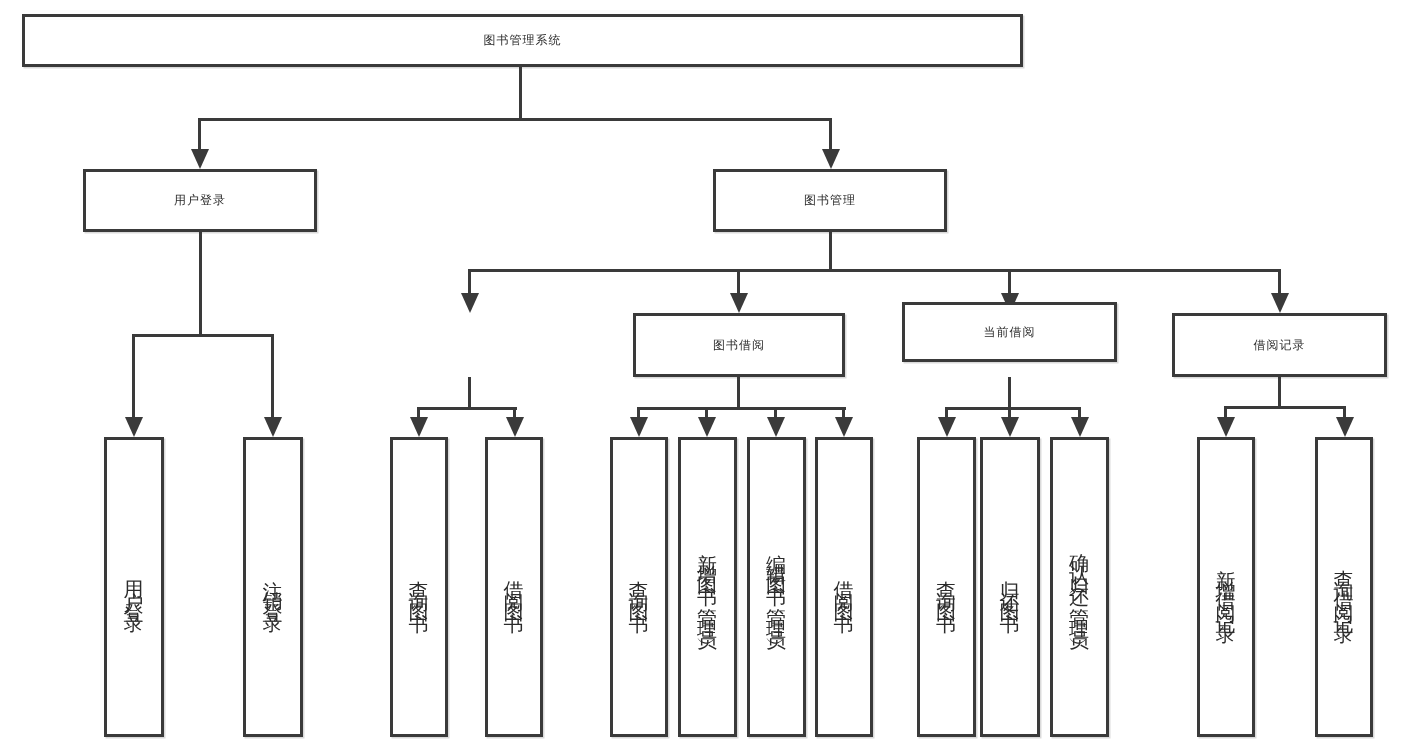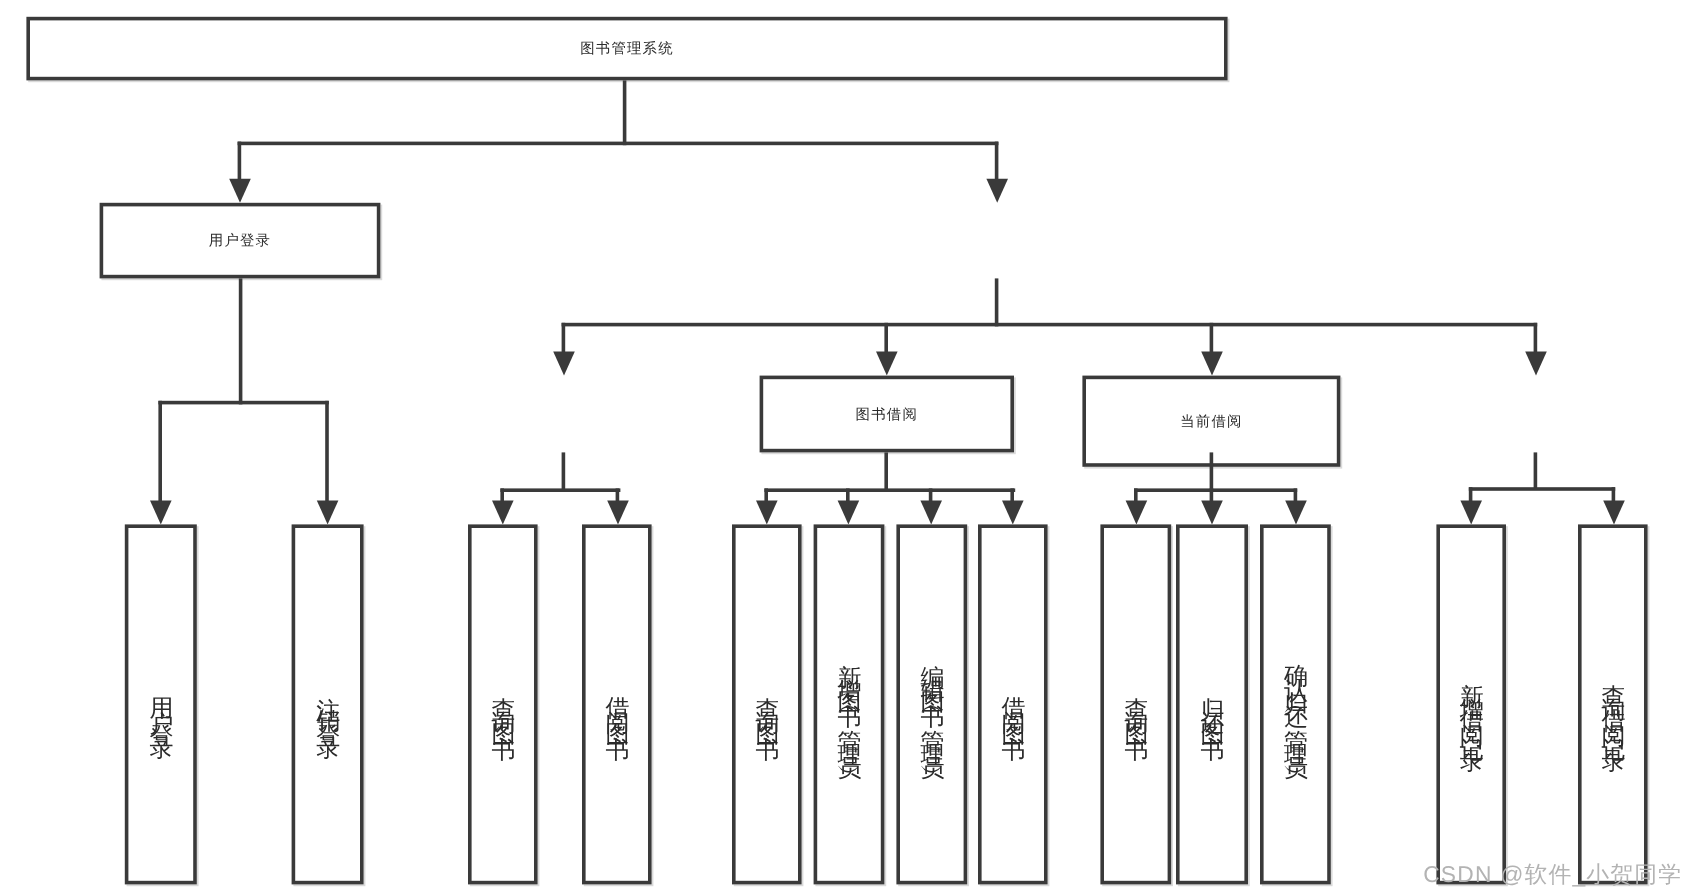--- a/index.html
+++ b/index.html
@@ -73,20 +73,23 @@
     <div class="vline" style="left:519px;top:67px;height:54px;"></div>
     <div class="hline" style="left:198px;top:118px;width:634px;"></div>
     <div class="vline" style="left:198px;top:118px;height:33px;"></div>
     <div class="arrow" style="left:191px;top:149px;"></div>
     <div class="vline" style="left:829px;top:118px;height:33px;"></div>
     <div class="arrow" style="left:822px;top:149px;"></div>
   </div>
 
   <div class="node" style="left:83px;top:169px;width:234px;height:63px;">
     <span>用户登录</span>
+  </div>
+  <div class="node" style="left:713px;top:169px;width:234px;height:63px;">
+    <span>图书管理</span>
   </div>
 
   <div>
     <div class="vline" style="left:199px;top:232px;height:105px;"></div>
     <div class="hline" style="left:132px;top:334px;width:142px;"></div>
     <div class="vline" style="left:132px;top:334px;height:85px;"></div>
     <div class="arrow" style="left:125px;top:417px;"></div>
     <div class="vline" style="left:271px;top:334px;height:85px;"></div>
     <div class="arrow" style="left:264px;top:417px;"></div>
   </div>
@@ -100,22 +103,25 @@
     <div class="arrow" style="left:730px;top:293px;"></div>
     <div class="vline" style="left:1008px;top:269px;height:26px;"></div>
     <div class="arrow" style="left:1001px;top:293px;"></div>
     <div class="vline" style="left:1278px;top:269px;height:26px;"></div>
     <div class="arrow" style="left:1271px;top:293px;"></div>
   </div>
 
   <div class="node" style="left:633px;top:313px;width:212px;height:64px;">
     <span>图书借阅</span>
   </div>
-  <div class="node" style="left:902px;top:313px;width:215px;height:76px;text-align:right;">
+  <div class="node" style="left:902px;top:302px;width:215px;height:60px;text-align:right;">
     <span>当前借阅</span>
+  </div>
+  <div class="node" style="left:1172px;top:313px;width:215px;height:64px;">
+    <span>借阅记录</span>
   </div>
 
   <div>
     <div class="vline" style="left:468px;top:377px;height:33px;"></div>
     <div class="hline" style="left:417px;top:407px;width:100px;"></div>
     <div class="vline" style="left:417px;top:407px;height:12px;"></div>
     <div class="arrow" style="left:410px;top:417px;"></div>
     <div class="vline" style="left:513px;top:407px;height:12px;"></div>
     <div class="arrow" style="left:506px;top:417px;"></div>
   </div>
@@ -190,15 +196,14 @@
     <span>确认归还（管理员）</span>
   </div>
 
   <div class="leaf" style="left:1197px;width:58px;">
     <span>新增借阅记录</span>
   </div>
   <div class="leaf" style="left:1315px;width:58px;">
     <span>查询借阅记录</span>
   </div>
 
-  <div class="watermark">CSDN @软件_小贺同学</div>
 
 </div>
 
 </body></html>

